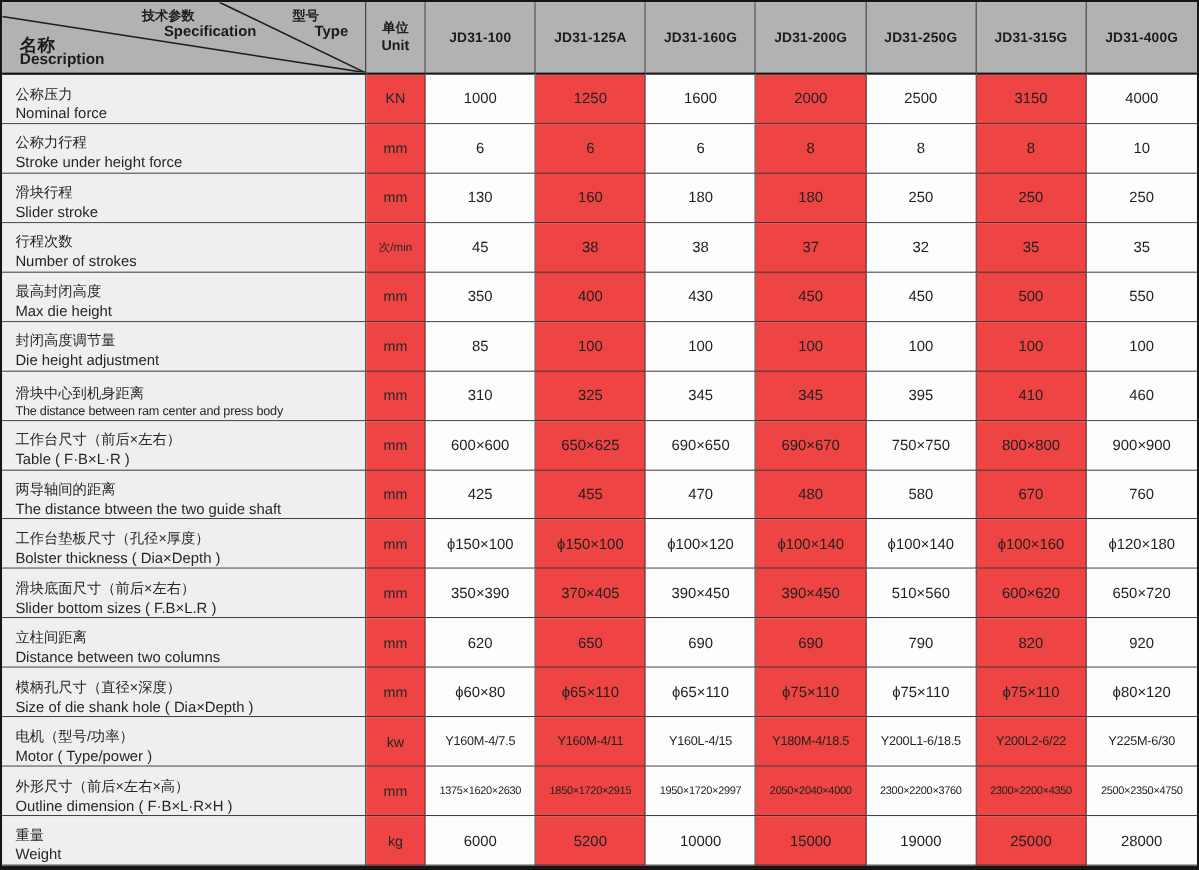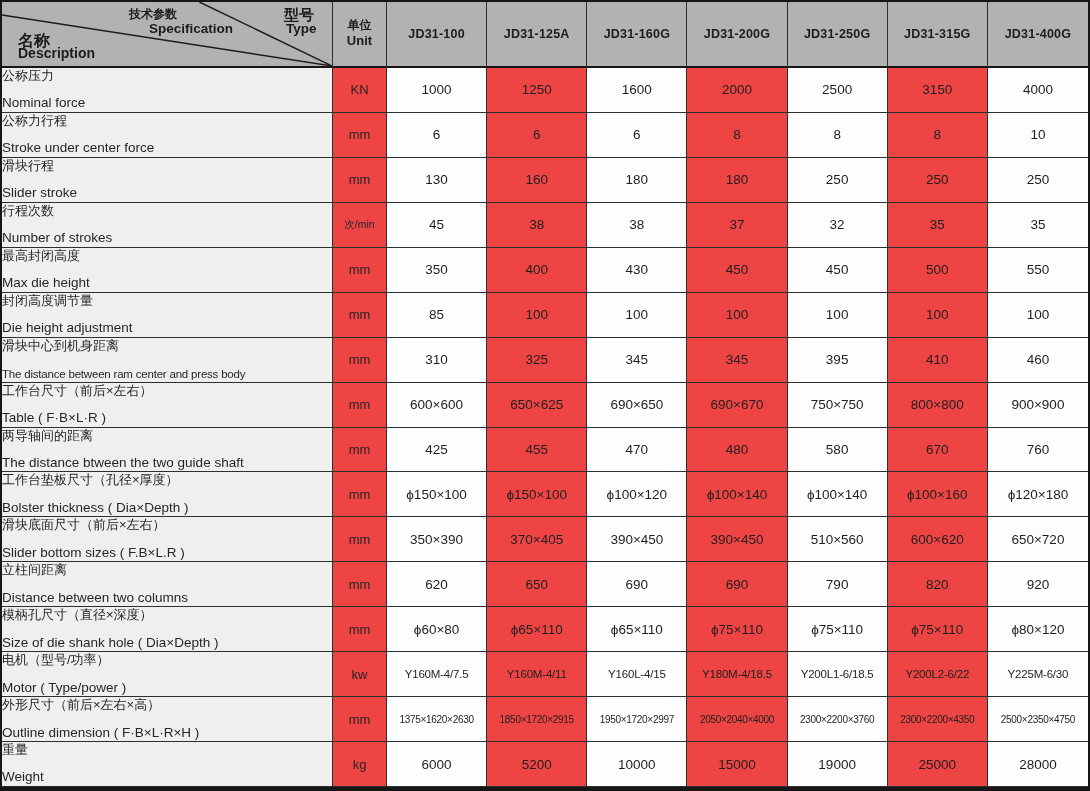--- a/index.html
+++ b/index.html
@@ -34,30 +34,30 @@
 
   .corner{
     position:relative;background:#b2b2b2;
     border-bottom:2px solid #161616;
     font-weight:bold;color:#1c1c1c;
   }
   .corner svg{position:absolute;inset:0;width:100%;height:100%;}
   .corner span{position:absolute;white-space:nowrap;}
   .c-spec-zh{left:127px;top:4px;font-size:12px;}
   .c-spec-en{left:147px;top:19px;font-size:13.5px;}
-  .c-type-zh{left:282px;top:4px;font-size:15px;}
+  .c-type-zh{left:264px;top:4px;font-size:12px;}
   .c-type-en{left:284px;top:19px;font-size:13.5px;}
   .c-name-zh{left:16px;top:29px;font-size:16px;}
   .c-name-en{left:16px;top:43px;font-size:14px;}
 
   
   .lbl{
     background:#efefef;
-    display:flex;flex-direction:column;justify-content:space-between;
-    padding-left:0;line-height:1.3;
+    display:flex;flex-direction:column;justify-content:flex-end;
+    padding-left:12px;line-height:1.3;
   }
   .lbl .zh{font-size:13px;color:#262626;}
   .lbl .en{font-size:13.5px;color:#262626;}
   .lbl .en.small{font-size:11.5px;letter-spacing:-.2px;}
 
   .unit{
     background:#ef4444;
     display:flex;align-items:center;justify-content:center;
     font-size:13px;color:#262626;
   }
@@ -110,21 +110,21 @@
     <div class="unit cell">KN</div>
     <div class="cell val">1000</div>
     <div class="cell val shade">1250</div>
     <div class="cell val">1600</div>
     <div class="cell val shade">2000</div>
     <div class="cell val">2500</div>
     <div class="cell val shade">3150</div>
     <div class="cell val">4000</div>
     <div class="cell lbl">
       <div class="zh">公称力行程</div>
-      <div class="en">Stroke under center force</div>
+      <div class="en">Stroke under height force</div>
     </div>
     <div class="unit cell">mm</div>
     <div class="cell val">6</div>
     <div class="cell val shade">6</div>
     <div class="cell val">6</div>
     <div class="cell val shade">8</div>
     <div class="cell val">8</div>
     <div class="cell val shade">8</div>
     <div class="cell val">10</div>
     <div class="cell lbl">

